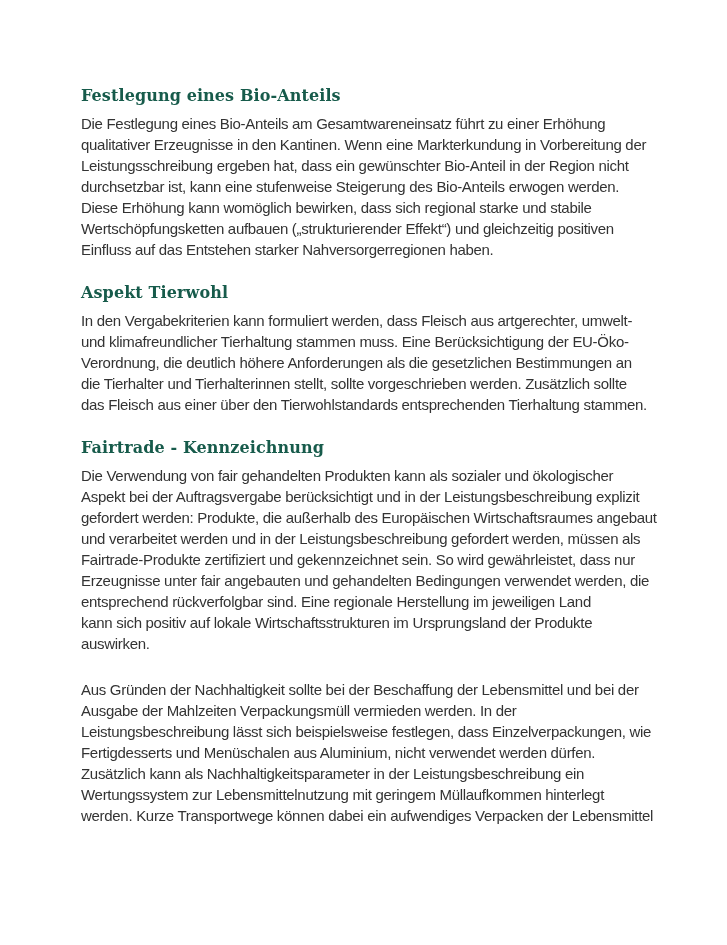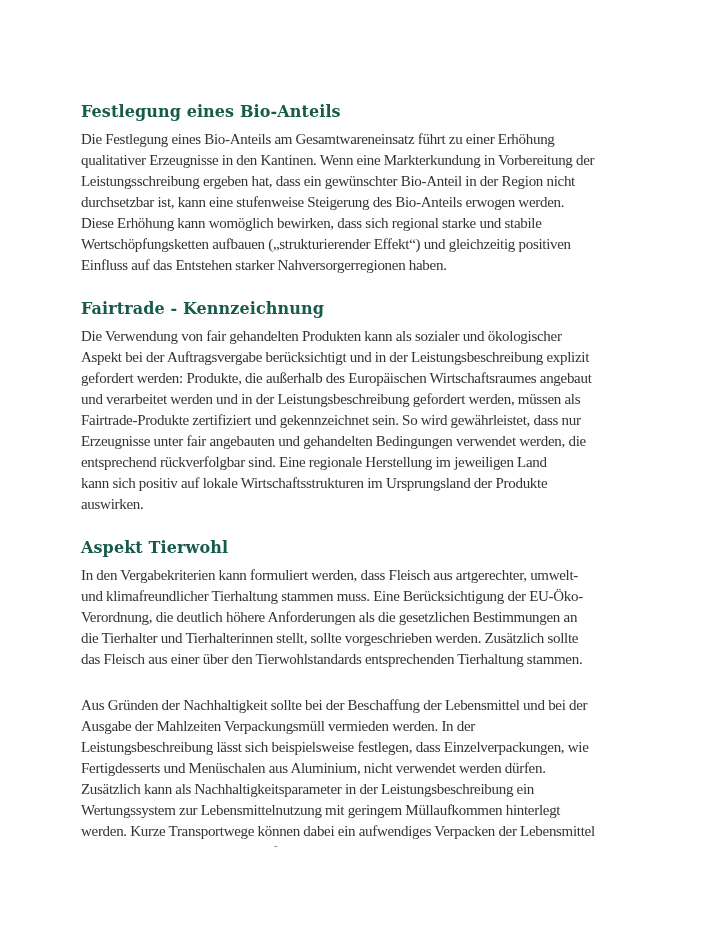--- a/index.html
+++ b/index.html
@@ -12,36 +12,35 @@
     margin: 0;
     padding: 0;
     background: var(--page-bg);
   }
   .page {
     width: 727px;
     height: 831px;
     background: var(--page-bg);
     padding: 88px 30px 0 81px;
     overflow: hidden;
-    margin-top: 16px;
   }
   .doc-section + .doc-section {
     margin-top: 25px;
   }
   .heading {
     font-family: "DejaVu Serif", "Liberation Serif", serif;
     font-weight: bold;
     font-size: 16px;
     line-height: 16px;
     letter-spacing: 0.1px;
     color: var(--heading-color);
     margin: 0 0 9px 0;
   }
   .body-text {
-    font-family: Liberation Serif, serif;
+    font-family: Liberation Sans, sans-serif;
     font-size: 15px;
     line-height: 21px;
     letter-spacing: -0.3px;
     color: var(--body-color);
     margin: 0;
     white-space: pre-line;
     max-width: 616px;
   }
 </style>
 </head>
@@ -54,39 +53,39 @@
     <p class="body-text">Die Festlegung eines Bio-Anteils am Gesamtwareneinsatz führt zu einer Erhöhung
 qualitativer Erzeugnisse in den Kantinen. Wenn eine Markterkundung in Vorbereitung der
 Leistungsschreibung ergeben hat, dass ein gewünschter Bio-Anteil in der Region nicht
 durchsetzbar ist, kann eine stufenweise Steigerung des Bio-Anteils erwogen werden.
 Diese Erhöhung kann womöglich bewirken, dass sich regional starke und stabile
 Wertschöpfungsketten aufbauen („strukturierender Effekt“) und gleichzeitig positiven
 Einfluss auf das Entstehen starker Nahversorgerregionen haben.</p>
   </section>
 
   <section class="doc-section">
+    <h2 class="heading">Aspekt Tierwohl</h2>
+    <p class="body-text">In den Vergabekriterien kann formuliert werden, dass Fleisch aus artgerechter, umwelt-
+und klimafreundlicher Tierhaltung stammen muss. Eine Berücksichtigung der EU-Öko-
+Verordnung, die deutlich höhere Anforderungen als die gesetzlichen Bestimmungen an
+die Tierhalter und Tierhalterinnen stellt, sollte vorgeschrieben werden. Zusätzlich sollte
+das Fleisch aus einer über den Tierwohlstandards entsprechenden Tierhaltung stammen.</p>
+  </section>
+
+  <section class="doc-section">
     <h2 class="heading">Fairtrade - Kennzeichnung</h2>
     <p class="body-text">Die Verwendung von fair gehandelten Produkten kann als sozialer und ökologischer
 Aspekt bei der Auftragsvergabe berücksichtigt und in der Leistungsbeschreibung explizit
 gefordert werden: Produkte, die außerhalb des Europäischen Wirtschaftsraumes angebaut
 und verarbeitet werden und in der Leistungsbeschreibung gefordert werden, müssen als
 Fairtrade-Produkte zertifiziert und gekennzeichnet sein. So wird gewährleistet, dass nur
 Erzeugnisse unter fair angebauten und gehandelten Bedingungen verwendet werden, die
 entsprechend rückverfolgbar sind. Eine regionale Herstellung im jeweiligen Land
 kann sich positiv auf lokale Wirtschaftsstrukturen im Ursprungsland der Produkte
 auswirken.</p>
-  </section>
-
-  <section class="doc-section">
-    <h2 class="heading">Aspekt Tierwohl</h2>
-    <p class="body-text">In den Vergabekriterien kann formuliert werden, dass Fleisch aus artgerechter, umwelt-
-und klimafreundlicher Tierhaltung stammen muss. Eine Berücksichtigung der EU-Öko-
-Verordnung, die deutlich höhere Anforderungen als die gesetzlichen Bestimmungen an
-die Tierhalter und Tierhalterinnen stellt, sollte vorgeschrieben werden. Zusätzlich sollte
-das Fleisch aus einer über den Tierwohlstandards entsprechenden Tierhaltung stammen.</p>
   </section>
 
   <section class="doc-section">
     <p class="body-text">Aus Gründen der Nachhaltigkeit sollte bei der Beschaffung der Lebensmittel und bei der
 Ausgabe der Mahlzeiten Verpackungsmüll vermieden werden. In der
 Leistungsbeschreibung lässt sich beispielsweise festlegen, dass Einzelverpackungen, wie
 Fertigdesserts und Menüschalen aus Aluminium, nicht verwendet werden dürfen.
 Zusätzlich kann als Nachhaltigkeitsparameter in der Leistungsbeschreibung ein
 Wertungssystem zur Lebensmittelnutzung mit geringem Müllaufkommen hinterlegt
 werden. Kurze Transportwege können dabei ein aufwendiges Verpacken der Lebensmittel

